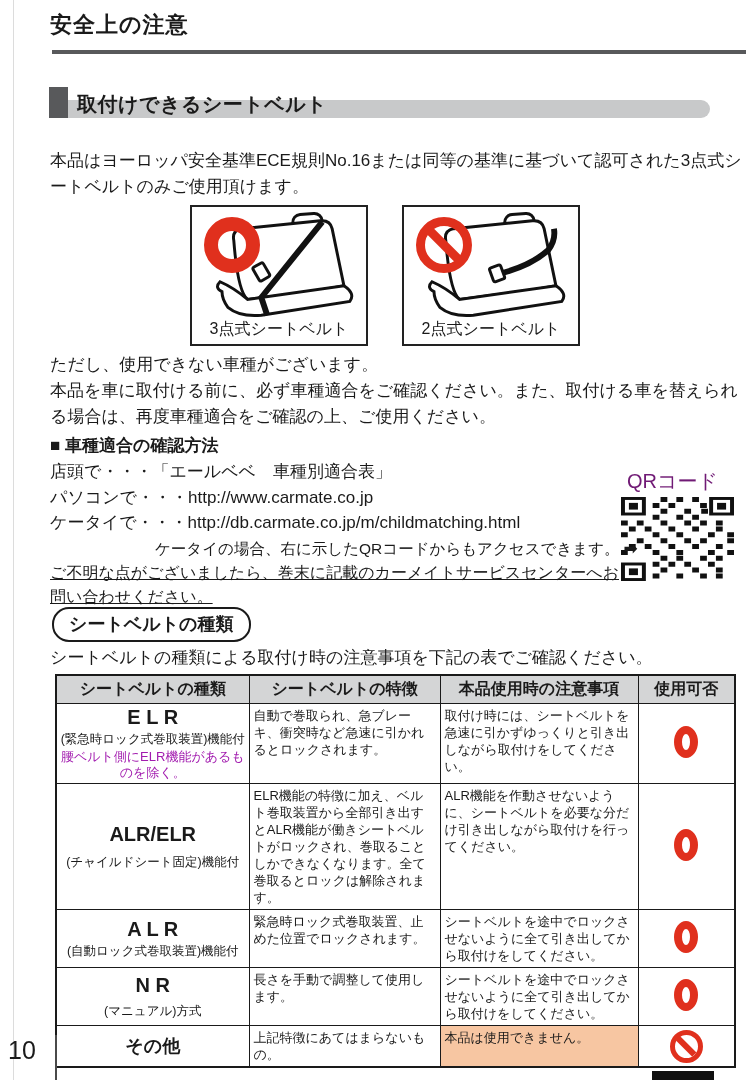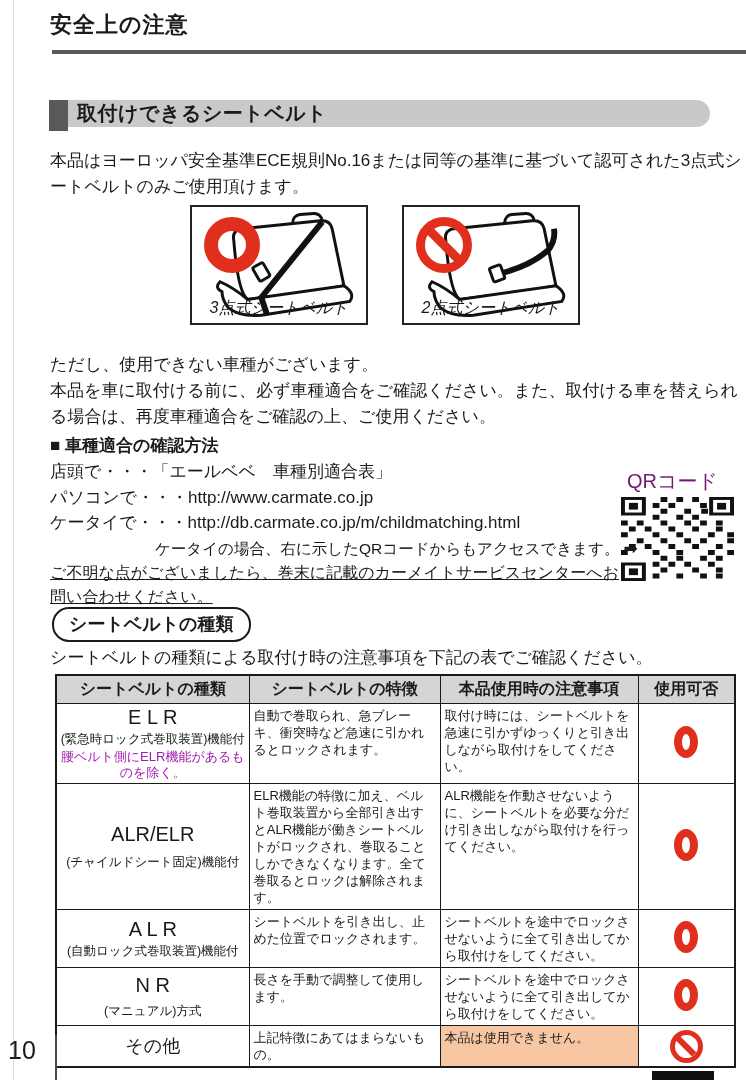--- a/index.html
+++ b/index.html
@@ -8,30 +8,30 @@
     position:relative; width:746px; height:1080px; margin:0 auto;
     background:#fff; overflow:hidden; color:#1a1a1a;
     font-family:"Liberation Sans","DejaVu Sans",sans-serif;
   }
   .scan-edge { position:absolute; left:13px; top:0; bottom:0; width:1px; background:#dcdcdc; }
 
   .doc-title { position:absolute; left:50px; top:10px; font-size:22px; font-weight:bold; letter-spacing:1px; }
   .title-rule { position:absolute; left:52px; right:0; top:50px; height:4px; background:#58595b; }
 
   .section-bar {
-    position:absolute; left:49px; top:100px; width:661px; height:27px;
-    background:#c8c9ca; border-radius:0 15px 15px 0; display:flex; align-items:flex-start;
+    position:absolute; left:49px; top:100px; width:661px; height:18px;
+    background:#c8c9ca; border-radius:0 15px 15px 0; display:flex; align-items:flex-end;
   }
   .section-bar .sq { width:19px; height:31px; background:#58595b; flex:0 0 auto; }
   .section-bar .t { font-size:20px; font-weight:bold; margin-left:9px; letter-spacing:0.5px; }
 
   .intro { position:absolute; left:50px; top:148px; width:692px; font-size:17px; line-height:26px; }
 
   .figs { position:absolute; left:190px; top:205px; display:flex; gap:34px; }
-  .figbox { position:relative; width:178px; height:120px; border:2px solid #222; background:#fff;font-style:italic; }
+  .figbox { position:relative; width:178px; height:141px; border:2px solid #222; background:#fff; }
   .figbox svg.seat { position:absolute; left:4px; top:2px; }
   .figcap { position:absolute; left:0; right:0; bottom:4px; text-align:center; font-size:16px; }
   .mark-ok-big { position:absolute; left:12px; top:10px; width:56px; height:56px;
     border:14px solid #e0301d; border-radius:50%; }
   .mark-no-big { position:absolute; left:12px; top:10px; width:56px; height:56px;
     border:9px solid #e0301d; border-radius:50%; }
   .mark-no-big::after { content:""; position:absolute; left:50%; top:50%; width:42px; height:9px;
     background:#e0301d; transform:translate(-50%,-50%) rotate(45deg); }
 
   .notes { position:absolute; left:50px; top:352px; width:692px; font-size:17px; line-height:26px; }
@@ -46,21 +46,21 @@
 
   .pill { position:absolute; left:52px; top:607px; border:2.5px solid #1a1a1a; border-radius:17px;
     padding:3px 15px 4px; font-size:18px; font-weight:bold; }
   .lead { position:absolute; left:50px; top:646px; font-size:17px; }
 
   table.belt { position:absolute; left:55px; top:674px; width:679px; border-collapse:collapse;
     border:2.5px solid #1a1a1a; table-layout:fixed; }
   table.belt th, table.belt td { border:1.5px solid #1a1a1a; }
   table.belt th { background:#d4d5d6; font-size:16px; font-weight:bold; padding:3px 0; }
   td.c-type { text-align:center; vertical-align:middle; padding:2px; }
-  .type-main { font-size:20px; font-weight:normal; }
+  .type-main { font-size:20px; font-weight:bold; }
   .type-sub { font-size:12.5px; margin-top:2px; }
   .type-warn { font-size:13px; color:#a21caf; margin-top:1px; line-height:16px; }
   td.c-txt { font-size:13px; line-height:17px; padding:3px 4px; vertical-align:top; }
   td.c-use { text-align:center; vertical-align:middle; }
   td.hl { background:#f7c6a2; }
   .mark-ok { display:inline-block; width:24px; height:32px; border:8px solid #e0301d; border-radius:50%; }
   .mark-no { display:inline-block; position:relative; width:33px; height:33px;
     border:5.5px solid #e0301d; border-radius:50%; vertical-align:middle; }
   .mark-no::after { content:""; position:absolute; left:50%; top:50%; width:24px; height:5.5px;
     background:#e0301d; transform:translate(-50%,-50%) rotate(45deg); }
@@ -190,21 +190,21 @@
       </td>
       <td class="c-txt">ELR機能の特徴に加え、ベルト巻取装置から全部引き出すとALR機能が働きシートベルトがロックされ、巻取ることしかできなくなります。全て巻取るとロックは解除されます。</td>
       <td class="c-txt">ALR機能を作動させないように、シートベルトを必要な分だけ引き出しながら取付けを行ってください。</td>
       <td class="c-use"><span class="mark-ok"></span></td>
     </tr>
     <tr class="r3">
       <td class="c-type">
         <div class="type-main">A L R</div>
         <div class="type-sub">(自動ロック式巻取装置)機能付</div>
       </td>
-      <td class="c-txt">シートベルトを引き出し、止めた位置でロックされます。</td>
+      <td class="c-txt">緊急時ロック式巻取装置、止めた位置でロックされます。</td>
       <td class="c-txt">シートベルトを途中でロックさせないように全て引き出してから取付けをしてください。</td>
       <td class="c-use"><span class="mark-ok"></span></td>
     </tr>
     <tr class="r4">
       <td class="c-type">
         <div class="type-main">N R</div>
         <div class="type-sub" style="margin-top:6px">(マニュアル)方式</div>
       </td>
       <td class="c-txt">長さを手動で調整して使用します。</td>
       <td class="c-txt">シートベルトを途中でロックさせないように全て引き出してから取付けをしてください。</td>

